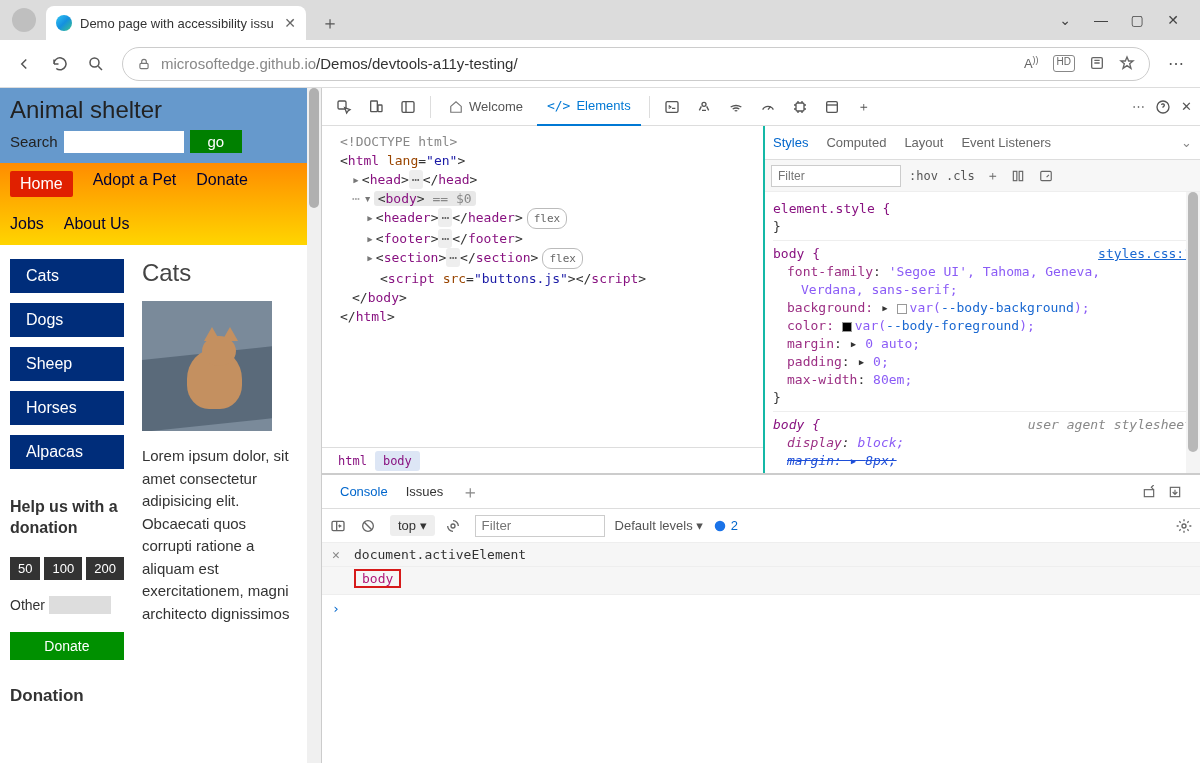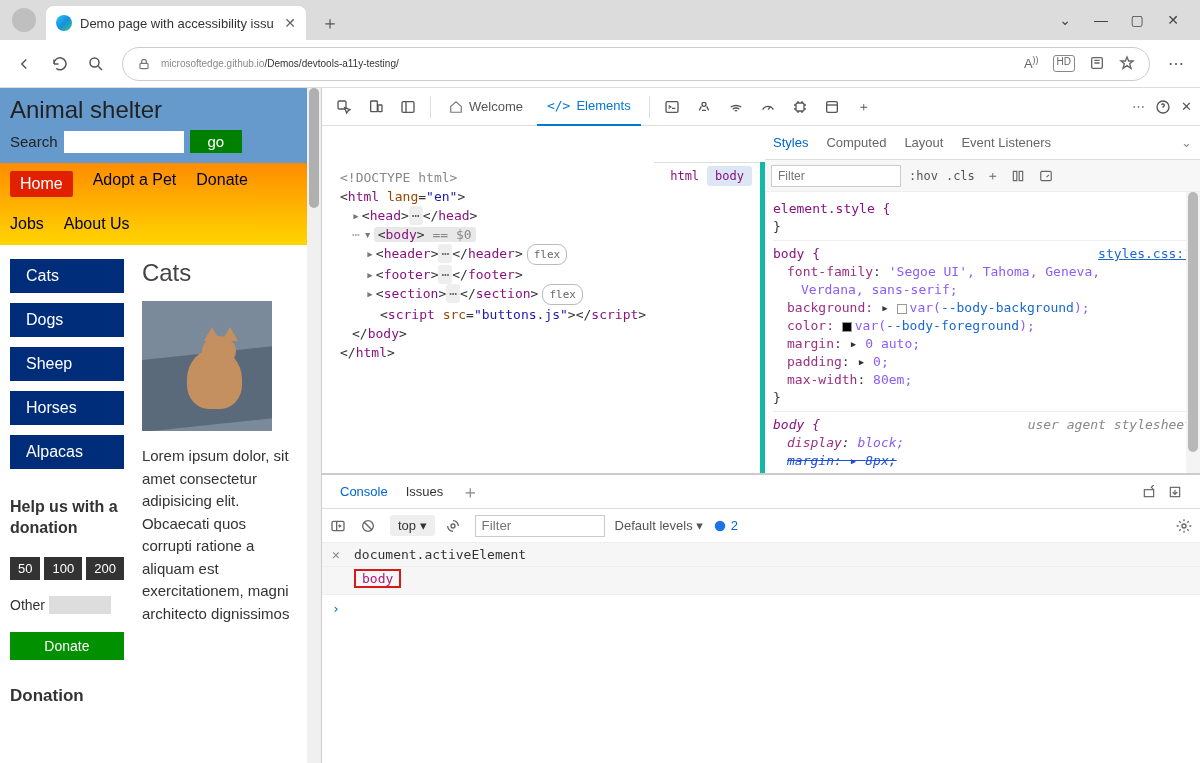--- a/index.html
+++ b/index.html
@@ -65,21 +65,21 @@
     flex:1;
     height:34px;
     border:1px solid #ccc;
     border-radius:17px;
     display:flex;
     align-items:center;
     padding:0 14px;
     gap:10px;
     color:#666;
   }
-  .url-text { color:#333; font-size:10px;}
+  .url-text { color:#333; font-size:15px;}
   .url-text .dim { color:#888;}
   .url-right { display:flex; gap:14px; margin-left:auto; color:#666;}
   .content-row { flex:1; display:flex; background:#fff; min-height:0;}
   
   .page-pane {
     width: 322px;
     border-right: 1px solid #ccc;
     position:relative;
     overflow:hidden;
     background:#fff;
@@ -127,21 +127,21 @@
   .devtools{flex:1;display:flex;flex-direction:column;min-width:0;background:#fff;}
   .dt-toolbar{
     height:38px;border-bottom:1px solid #ddd;display:flex;align-items:center;padding:0 8px;gap:4px;
   }
   .dt-tb-ico{width:28px;height:28px;display:flex;align-items:center;justify-content:center;color:#555;border-radius:3px;}
   .dt-tb-sep{width:1px;height:22px;background:#ddd;margin:0 4px;}
   .dt-tab{padding:6px 10px;color:#555;display:flex;align-items:center;gap:6px;height:38px;}
   .dt-tab.active{color:#0078d4;border-bottom:2px solid #0078d4;}
   .dt-right{margin-left:auto;display:flex;align-items:center;gap:10px;color:#555;}
   .dt-main{flex:1;display:flex;min-height:0;}
-  .dom-pane{width:443px;border-right:5px solid #14b8a6;display:flex;flex-direction:row;min-height:0;margin-top:36px;}
+  .dom-pane{width:443px;border-right:2px solid #14b8a6;display:flex;flex-direction:column;min-height:0;}
   .dom-tree{flex:1;overflow:auto;padding:6px 10px 6px 18px;font-family:Consolas,Menlo,monospace;font-size:13px;line-height:19px;}
   .dom-tree .t{color:#881280;}
   .dom-tree .a{color:#994500;}
   .dom-tree .v{color:#1a1aa6;}
   .dom-tree .g{color:#888;}
   .dom-tree .sel{background:#e8e8e8;border-radius:3px;padding:0 4px;}
   .dom-tree .pill{display:inline-block;border:1px solid #bbb;border-radius:9px;padding:0 6px;font-size:11px;color:#666;margin-left:4px;}
   .dom-tree .dots{display:inline-block;background:#eee;border-radius:3px;padding:0 3px;color:#666;}
   .dom-tree .row{white-space:nowrap;}
   .dom-tree .i1{padding-left:12px;}

